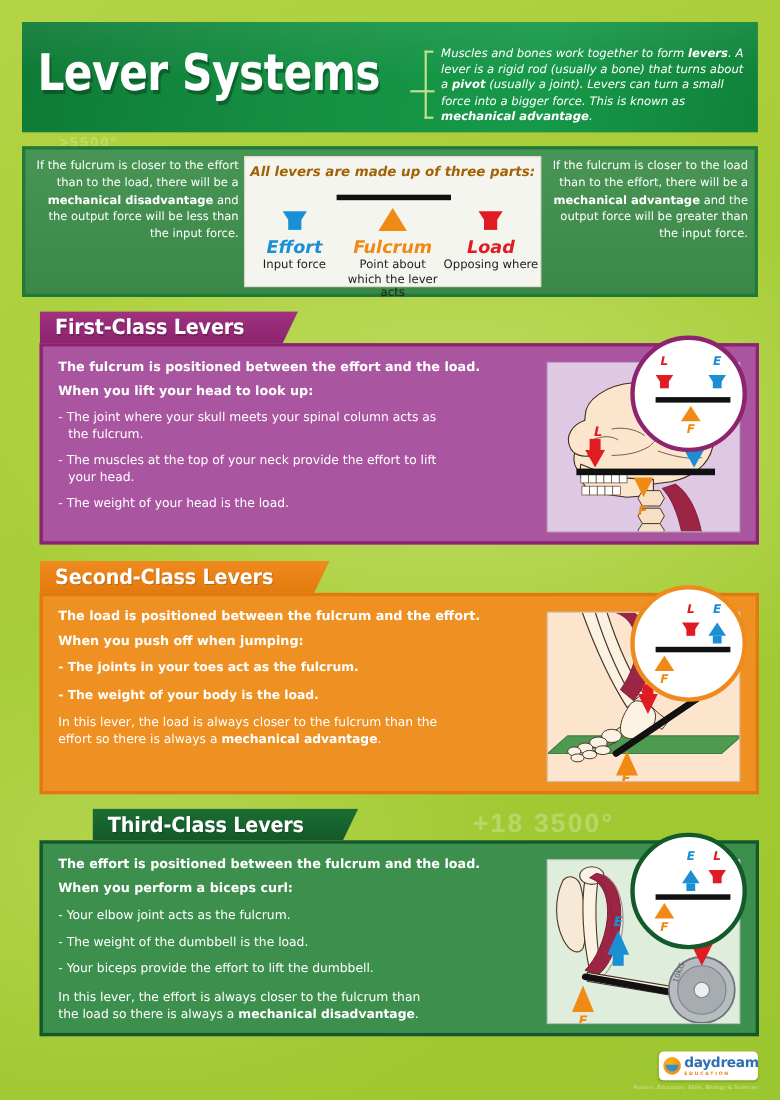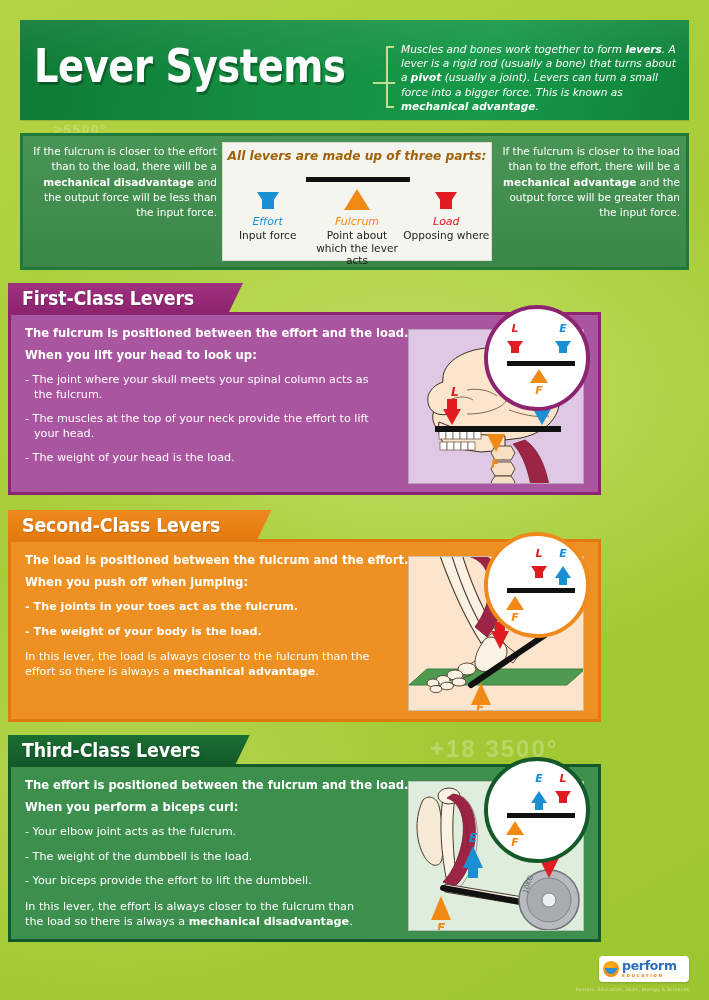--- a/index.html
+++ b/index.html
@@ -120,22 +120,22 @@
     position: absolute; left: 83px; top: 34px; width: 104px; height: 5px;
     background: #111111;
   }
   .parts-cols {
     position: absolute; left: 0; top: 40px; right: 0; display: flex;
   }
   .part { flex: 1; text-align: center; position: relative; }
   .part .arrow-slot { height: 31px; display:flex; align-items:flex-start; justify-content:center; }
   .part .nm {
     font-family: "DejaVu Sans", sans-serif;
-    font-style: italic; font-weight: normal;
-    font-size: 11px;
+    font-style: italic; font-weight: bold;
+    font-size: 16px;
     margin-top: 1px;
   }
   .part .ds {
     font-family: "DejaVu Sans", sans-serif;
     font-size: 10.6px; color: #1b1b1b; line-height: 12.6px;
     margin-top: 1px;
   }
   .nm-effort  { color: #1b8fd4; }
   .nm-fulcrum { color: #f08a14; }
   .nm-load    { color: #e01b22; }
@@ -151,21 +151,21 @@
     width:0;height:0;border-left:11px solid transparent;border-right:11px solid transparent;
     border-top:17px solid #e01b22; position:relative; margin-top:9px;
   }
   .ar-down-red::before{content:"";position:absolute;left:-6px;top:-9px;width:12px;height:9px;background:#e01b22;}
   .ar-up-orange {
     width:0;height:0;border-left:13px solid transparent;border-right:13px solid transparent;
     border-bottom:21px solid #f08a14; margin-top:6px;
   }
 
   
-  .section { position: absolute; left: 8px; width: 593px; }
+  .section { position: absolute; left: 36px; width: 654px; }
   .sec-head {
     position: relative; height: 29px; width: 100%;
   }
   .sec-tab {
     position: absolute; left: 0; top: 0; height: 29px; padding: 0 34px 0 14px;
     display: flex; align-items: center;
     clip-path: polygon(0 0, 100% 0, calc(100% - 14px) 100%, 0 100%);
   }
   .sec-tab span {
     font-family: "DejaVu Sans", sans-serif;
@@ -202,21 +202,21 @@
     font-size: 11.2px; color: #ffffff; line-height: 15px;
     margin-top: 2px;
   }
   .closing b { font-weight: bold; }
 
   
   #sec-first  .sec-tab { background: linear-gradient(180deg,#a0317f,#8d2470); }
   #sec-first  .sec-body { background: #aa559f; border-color: #8d2470; }
   #sec-second .sec-tab { background: linear-gradient(180deg,#f08a1e,#e37a0e); }
   #sec-second .sec-body { background: #ef9022; border-color: #e07a10; }
-  #sec-third  .sec-tab { background: linear-gradient(180deg,#1b6e33,#13592a); }
+  #sec-third  .sec-tab { background: linear-gradient(180deg,#1b6e33,#13592a); margin-left: 48px; }
   #sec-third  .sec-body { background: #3d8f4e; border-color: #14592a; }
 
   
   .illus {
     position: absolute; right: 14px; border: 1px solid rgba(0,0,0,0.18);
     overflow: hidden;
   }
   #illus-1 { top: 14px; width: 176px; height: 155px; background: #dfc8e4; }
   #illus-2 { top: 14px; width: 176px; height: 155px; background: #fde5cd; }
   #illus-3 { top: 14px; width: 176px; height: 150px; background: #dfeddc; }
@@ -583,17 +583,17 @@
         <div class="mini-up-orange"></div>
         <div class="lab lab-F" style="margin-top:2px;">F</div>
       </div>
     </div>
   </div>
 </div>
 
 <div class="logo">
   <div class="logo-mark"></div>
   <div class="logo-txt">
-    <div class="logo-main">perform</div>
+    <div class="logo-main">daydream</div>
     <div class="logo-sub">EDUCATION</div>
   </div>
 </div>
 <div class="logo-caption">Posters, Education, Skills, Biology &amp; Sciences</div>
 
 </body></html>

